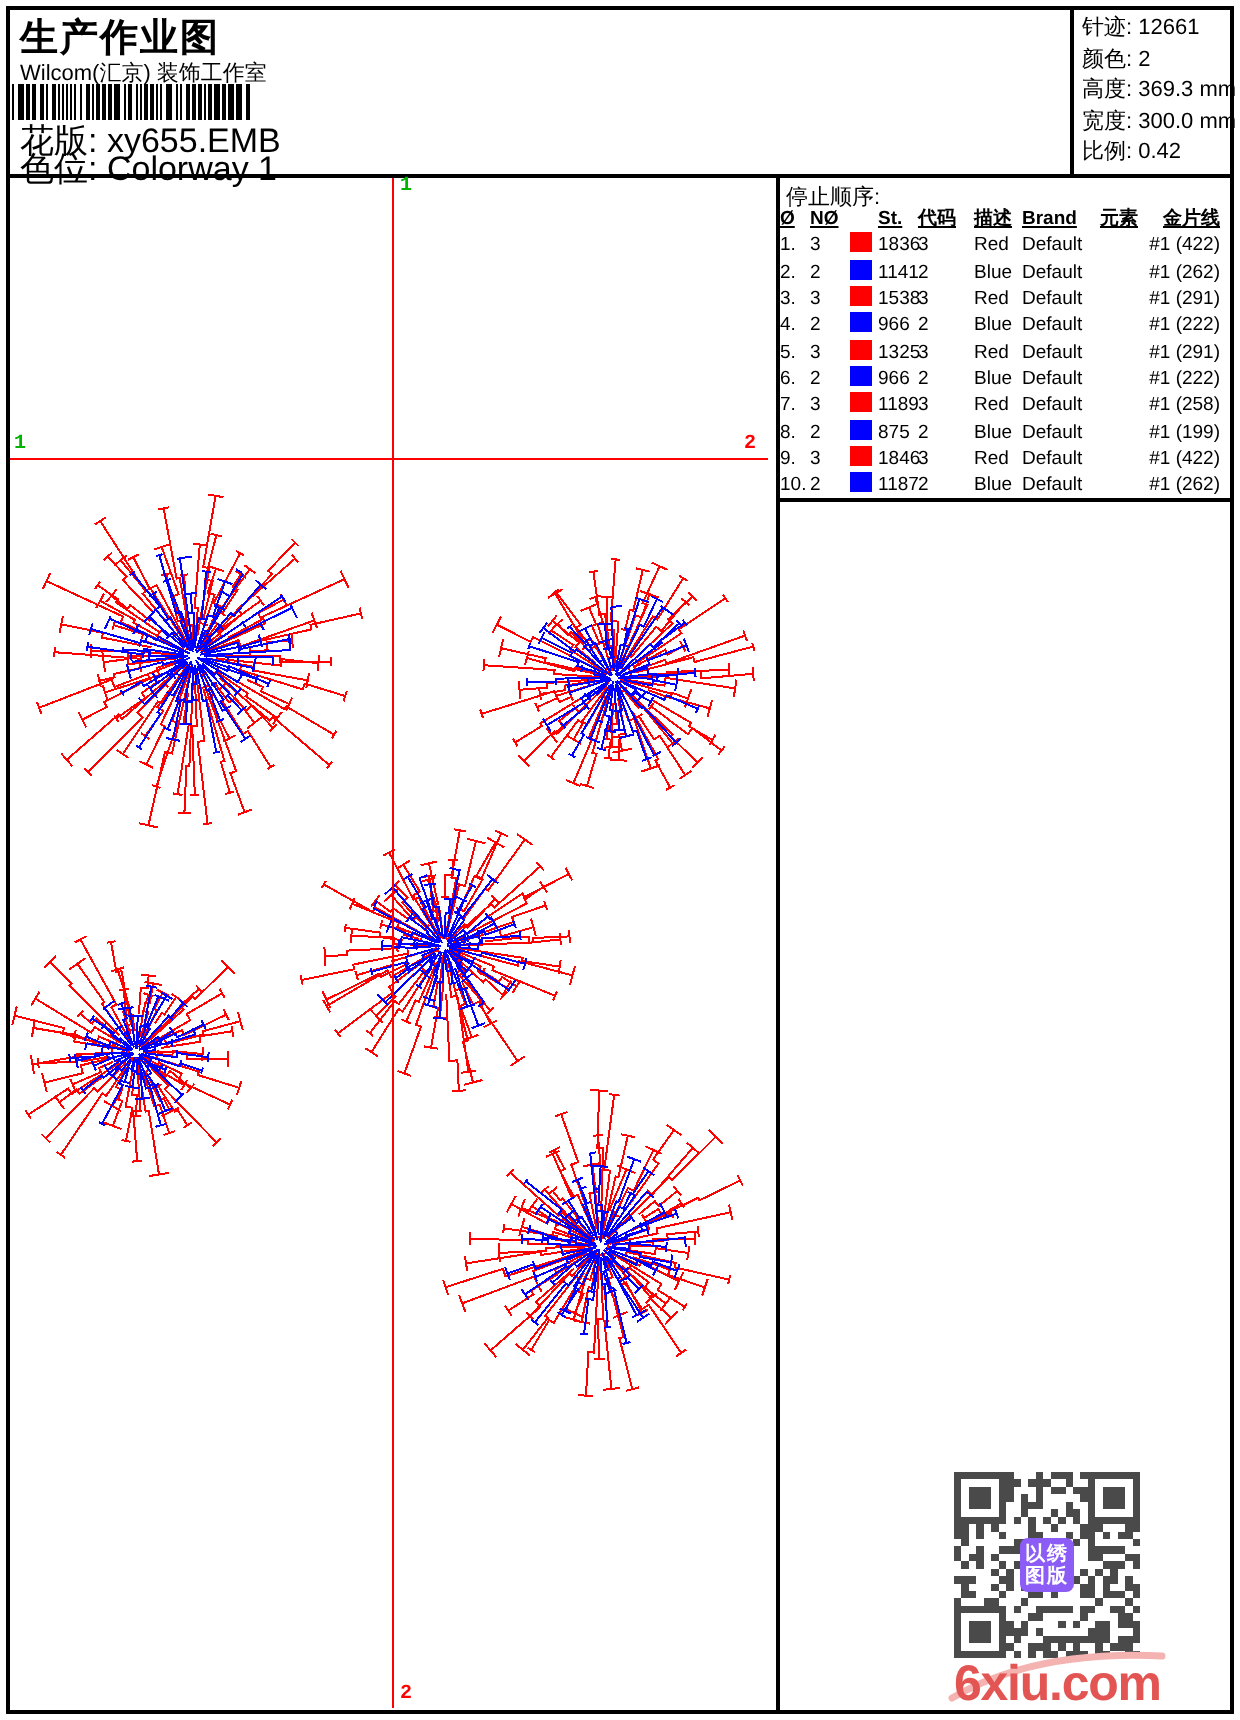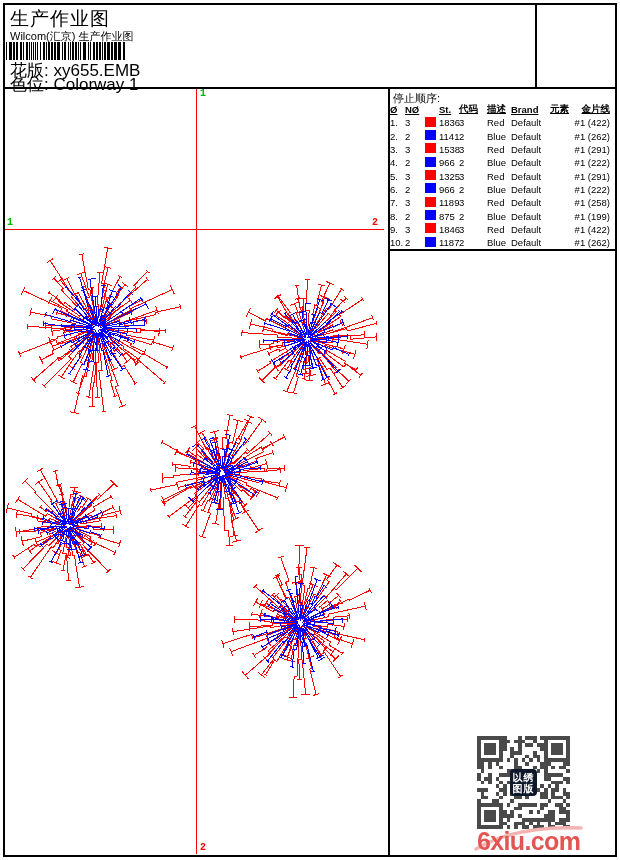--- a/index.html
+++ b/index.html
@@ -2,21 +2,21 @@
 <html><head>
 <meta charset="utf-8">
 <style>
   html,body{margin:0;padding:0;background:#9a9a9a;}
   .page{position:relative;width:620px;height:860px;background:#fff;
         font-family:"Liberation Sans",sans-serif;color:#000;overflow:hidden;}
   .frame{position:absolute;left:3px;top:3px;right:3px;bottom:3px;border:2px solid #000;}
   .abs{position:absolute;}
   .hline{position:absolute;background:#000;height:2px;}
   .vline{position:absolute;background:#000;width:2px;}
-  .title{left:10px;top:6px;font-size:19px;font-weight:normal;letter-spacing:1px;}
+  .title{left:10px;top:6px;font-size:19px;font-weight:bold;letter-spacing:1px;}
   .studio{left:10px;top:29px;font-size:11px;}
   .field{left:10px;font-size:17px;}
   .info-rows{left:541px;top:7px;font-size:11px;line-height:15.6px;white-space:nowrap;}
   .ss-title{left:393px;top:91px;font-size:11px;}
   .ss-head,.ss-row{position:absolute;left:390px;width:223px;display:grid;
      grid-template-columns:15px 13px 21px 20px 21px 30px 40px 18px 1fr;
      font-size:9.5px;align-items:center;white-space:nowrap;}
   .ss-head{top:103px;font-weight:bold;}
   .ss-head span{text-decoration:underline;}
   .c-r{text-align:left;}
@@ -33,21 +33,21 @@
      text-align:center;letter-spacing:1px;}
   svg{display:block;}
 </style>
 </head>
 <body>
 
 <div class="page">
   <div class="frame"></div>
 
   <div class="abs title">生产作业图</div>
-  <div class="abs studio">Wilcom(汇京) 生产作业图</div>
+  <div class="abs studio">Wilcom(汇京) 装饰工作室</div>
   <svg class="abs" id="barcode" style="left:6px;top:42px" width="124" height="18" viewBox="0 0 124 18" shape-rendering="crispEdges">
       <rect x="0" y="0" width="1" height="18" fill="#000"></rect>
       <rect x="3" y="0" width="3" height="18" fill="#000"></rect>
       <rect x="7" y="0" width="2" height="18" fill="#000"></rect>
       <rect x="10" y="0" width="2" height="18" fill="#000"></rect>
       <rect x="14" y="0" width="2" height="18" fill="#000"></rect>
       <rect x="17" y="0" width="1" height="18" fill="#000"></rect>
       <rect x="20" y="0" width="2" height="18" fill="#000"></rect>
       <rect x="23" y="0" width="1" height="18" fill="#000"></rect>
       <rect x="25" y="0" width="1" height="18" fill="#000"></rect>
@@ -86,20 +86,27 @@
   <div class="abs field" style="top:59px">
     <span>花版:</span>
     <span>xy655.EMB</span>
   </div>
   <div class="abs field" style="top:73px">
     <span>色位:</span>
     <span>Colorway 1</span>
   </div>
 
   <div class="vline" style="left:535px;top:5px;height:82px"></div>
+  <div class="abs info-rows" id="info-rows">
+      <div>针迹: 12661</div>
+      <div>颜色: 2</div>
+      <div>高度: 369.3 mm</div>
+      <div>宽度: 300.0 mm</div>
+      <div>比例: 0.42</div>
+    </div>
 
   <div class="hline" style="left:3px;right:3px;top:87px"></div>
   <div class="vline" style="left:388px;top:89px;height:766px"></div>
   <div class="hline" style="left:388px;right:3px;top:249px"></div>
 
   <div class="abs ss-title">停止顺序:</div>
   <div class="ss-head">
     <span>Ø</span>
     <span>NØ</span>
     <span></span>
@@ -559,21 +566,21 @@
       <rect x="12" y="24" width="1" height="1" fill="#4a4a4a"></rect>
       <rect x="13" y="24" width="1" height="1" fill="#4a4a4a"></rect>
       <rect x="15" y="24" width="1" height="1" fill="#4a4a4a"></rect>
       <rect x="16" y="24" width="1" height="1" fill="#4a4a4a"></rect>
       <rect x="17" y="24" width="1" height="1" fill="#4a4a4a"></rect>
       <rect x="19" y="24" width="1" height="1" fill="#4a4a4a"></rect>
       <rect x="20" y="24" width="1" height="1" fill="#4a4a4a"></rect>
       <rect x="23" y="24" width="1" height="1" fill="#4a4a4a"></rect>
       <rect x="24" y="24" width="1" height="1" fill="#4a4a4a"></rect>
     </svg>
-  <div class="qr-badge" id="qr-badge" style="left: 510px; top: 769px; width: 27px; height: 27px; background: #0f172a;">
+  <div class="qr-badge" id="qr-badge" style="left: 510px; top: 769px; width: 27px; height: 27px; background: #8b5cf6;">
       <div>以绣</div>
       <div>图版</div>
     </div>
   <svg class="abs" id="wm" style="left:473px;top:818px" width="112" height="38" viewBox="0 0 112 38">
     <path id="wm-swoosh" d="M3 31 Q 44 7 108 10" fill="none" stroke-width="3.5" stroke-linecap="round" stroke="#f4b3b1"></path>
     <text id="wm-text" x="4" y="32" font-size="25" font-weight="bold" textLength="104" font-family="Liberation Sans, sans-serif" fill="#e25553">6xiu.com</text>
   </svg>
 </div>
 
 </body></html>

